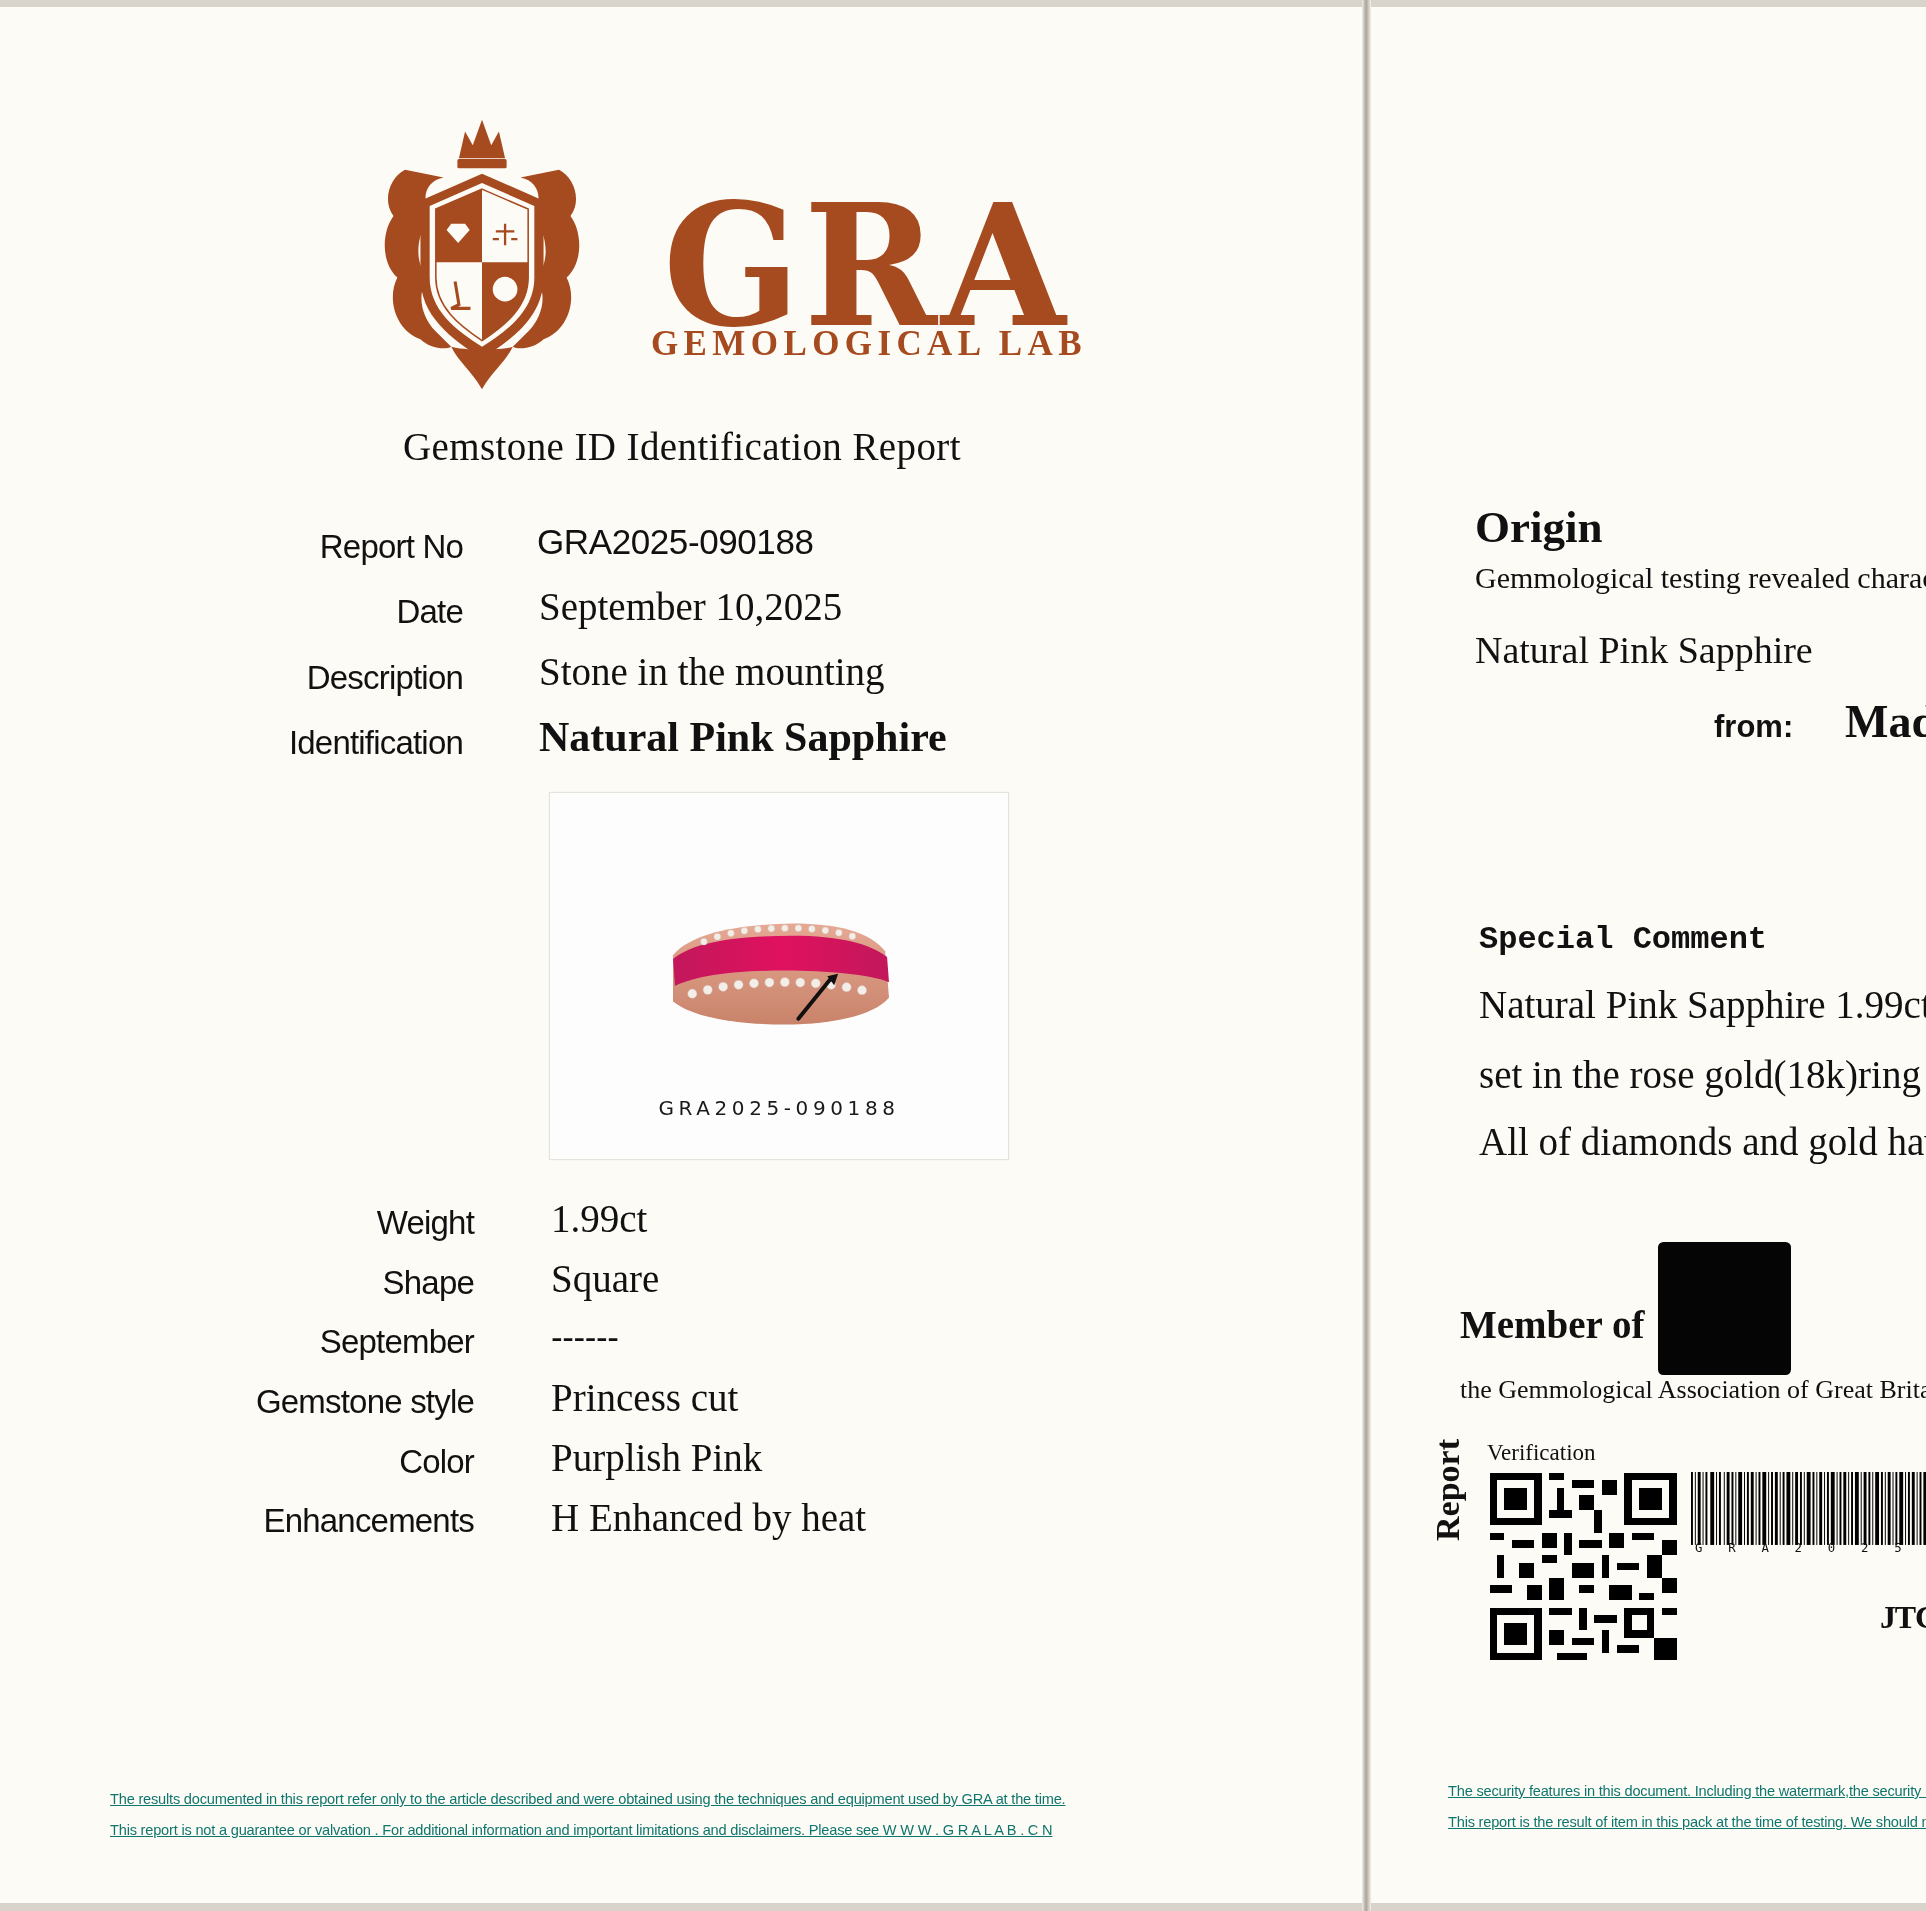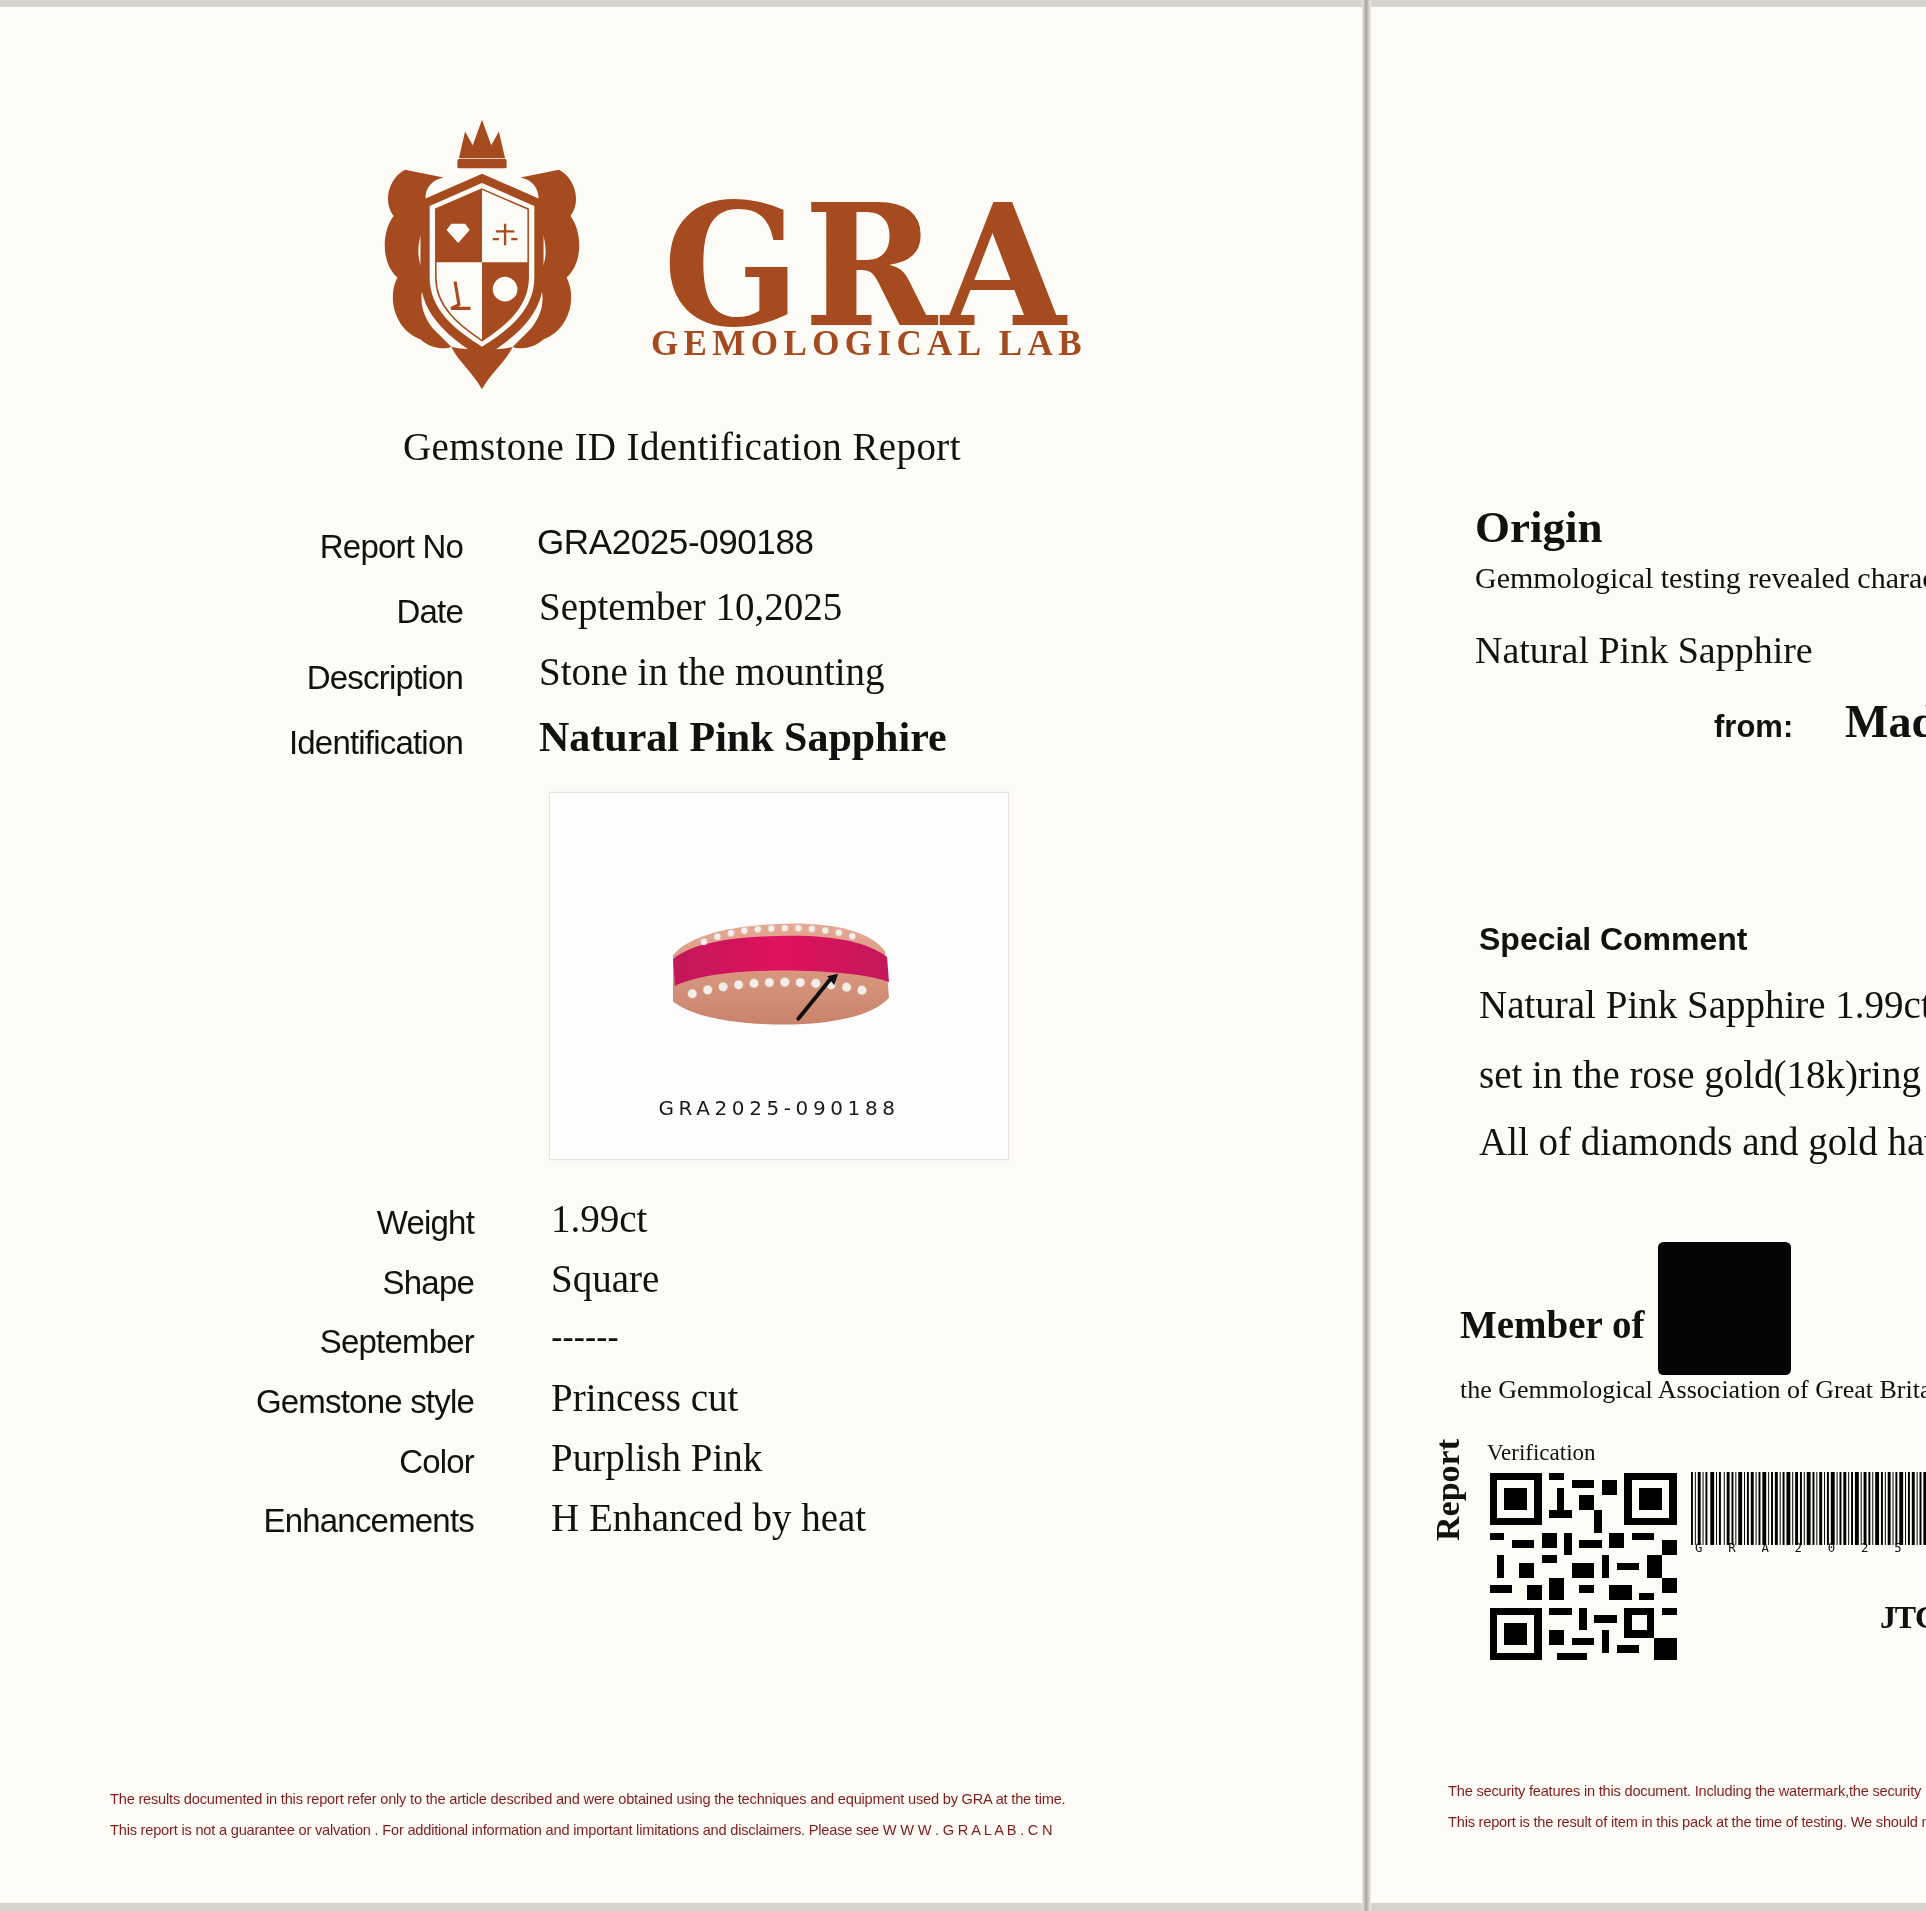--- a/index.html
+++ b/index.html
@@ -50,31 +50,31 @@
     left: 549px; top: 792px; width: 458px; height: 366px;
     background: #fdfdfd; border: 0.8px solid #e6e2dc; box-shadow: 0 0 1.5px rgba(0,0,0,0.08);
   }
   .photo-caption {
     position: absolute; left: 0; right: 0; bottom: 39px; text-align: center;
     font-family: "DejaVu Sans", sans-serif; font-size: 20px; letter-spacing: 4.6px; color: #1a1a1a;
   }
 
   .footer-text {
     font-family: "Liberation Sans", sans-serif; font-size: 14.6px; line-height: 31px;
-    color: #7f1d1d; letter-spacing: -0.2px;
+    color: #0f766e; letter-spacing: -0.2px; text-decoration: underline;
   }
 
   
   .origin-heading { left: 1475px; top: 501px; font-size: 45px; font-weight: bold; }
   .origin-desc { left: 1475px; top: 561px; font-size: 30px; }
   .origin-stone { left: 1475px; top: 628px; font-size: 38px; }
   .from-label { left: 1714px; top: 709px; font-family: "Liberation Sans", sans-serif; font-weight: bold; font-size: 31px; }
   .from-value { left: 1845px; top: 695px; font-size: 46px; font-weight: bold; }
 
-  .comment-heading { left: 1479px; top: 921px; font-family: Liberation Sans, sans-serif; font-weight: bold; font-size: 32px; }
+  .comment-heading { left: 1479px; top: 921px; font-family: Liberation Mono, monospace; font-weight: bold; font-size: 32px; }
   .comment-line { font-size: 39px; }
 
   .member-label { left: 1460px; top: 1302px; font-size: 39px; font-weight: bold; }
   .member-logo { left: 1658px; top: 1242px; width: 133px; height: 133px; background: #050505; border-radius: 5.4px; }
   .member-org { left: 1460px; top: 1375px; font-size: 26px; }
 
   .verif-label { left: 1487px; top: 1440px; font-size: 23px; font-weight: normal; }
   .report-vert {
     left: 1429px; top: 1541px; font-size: 34px; font-weight: bold;
     transform: rotate(-90deg); transform-origin: left top;

